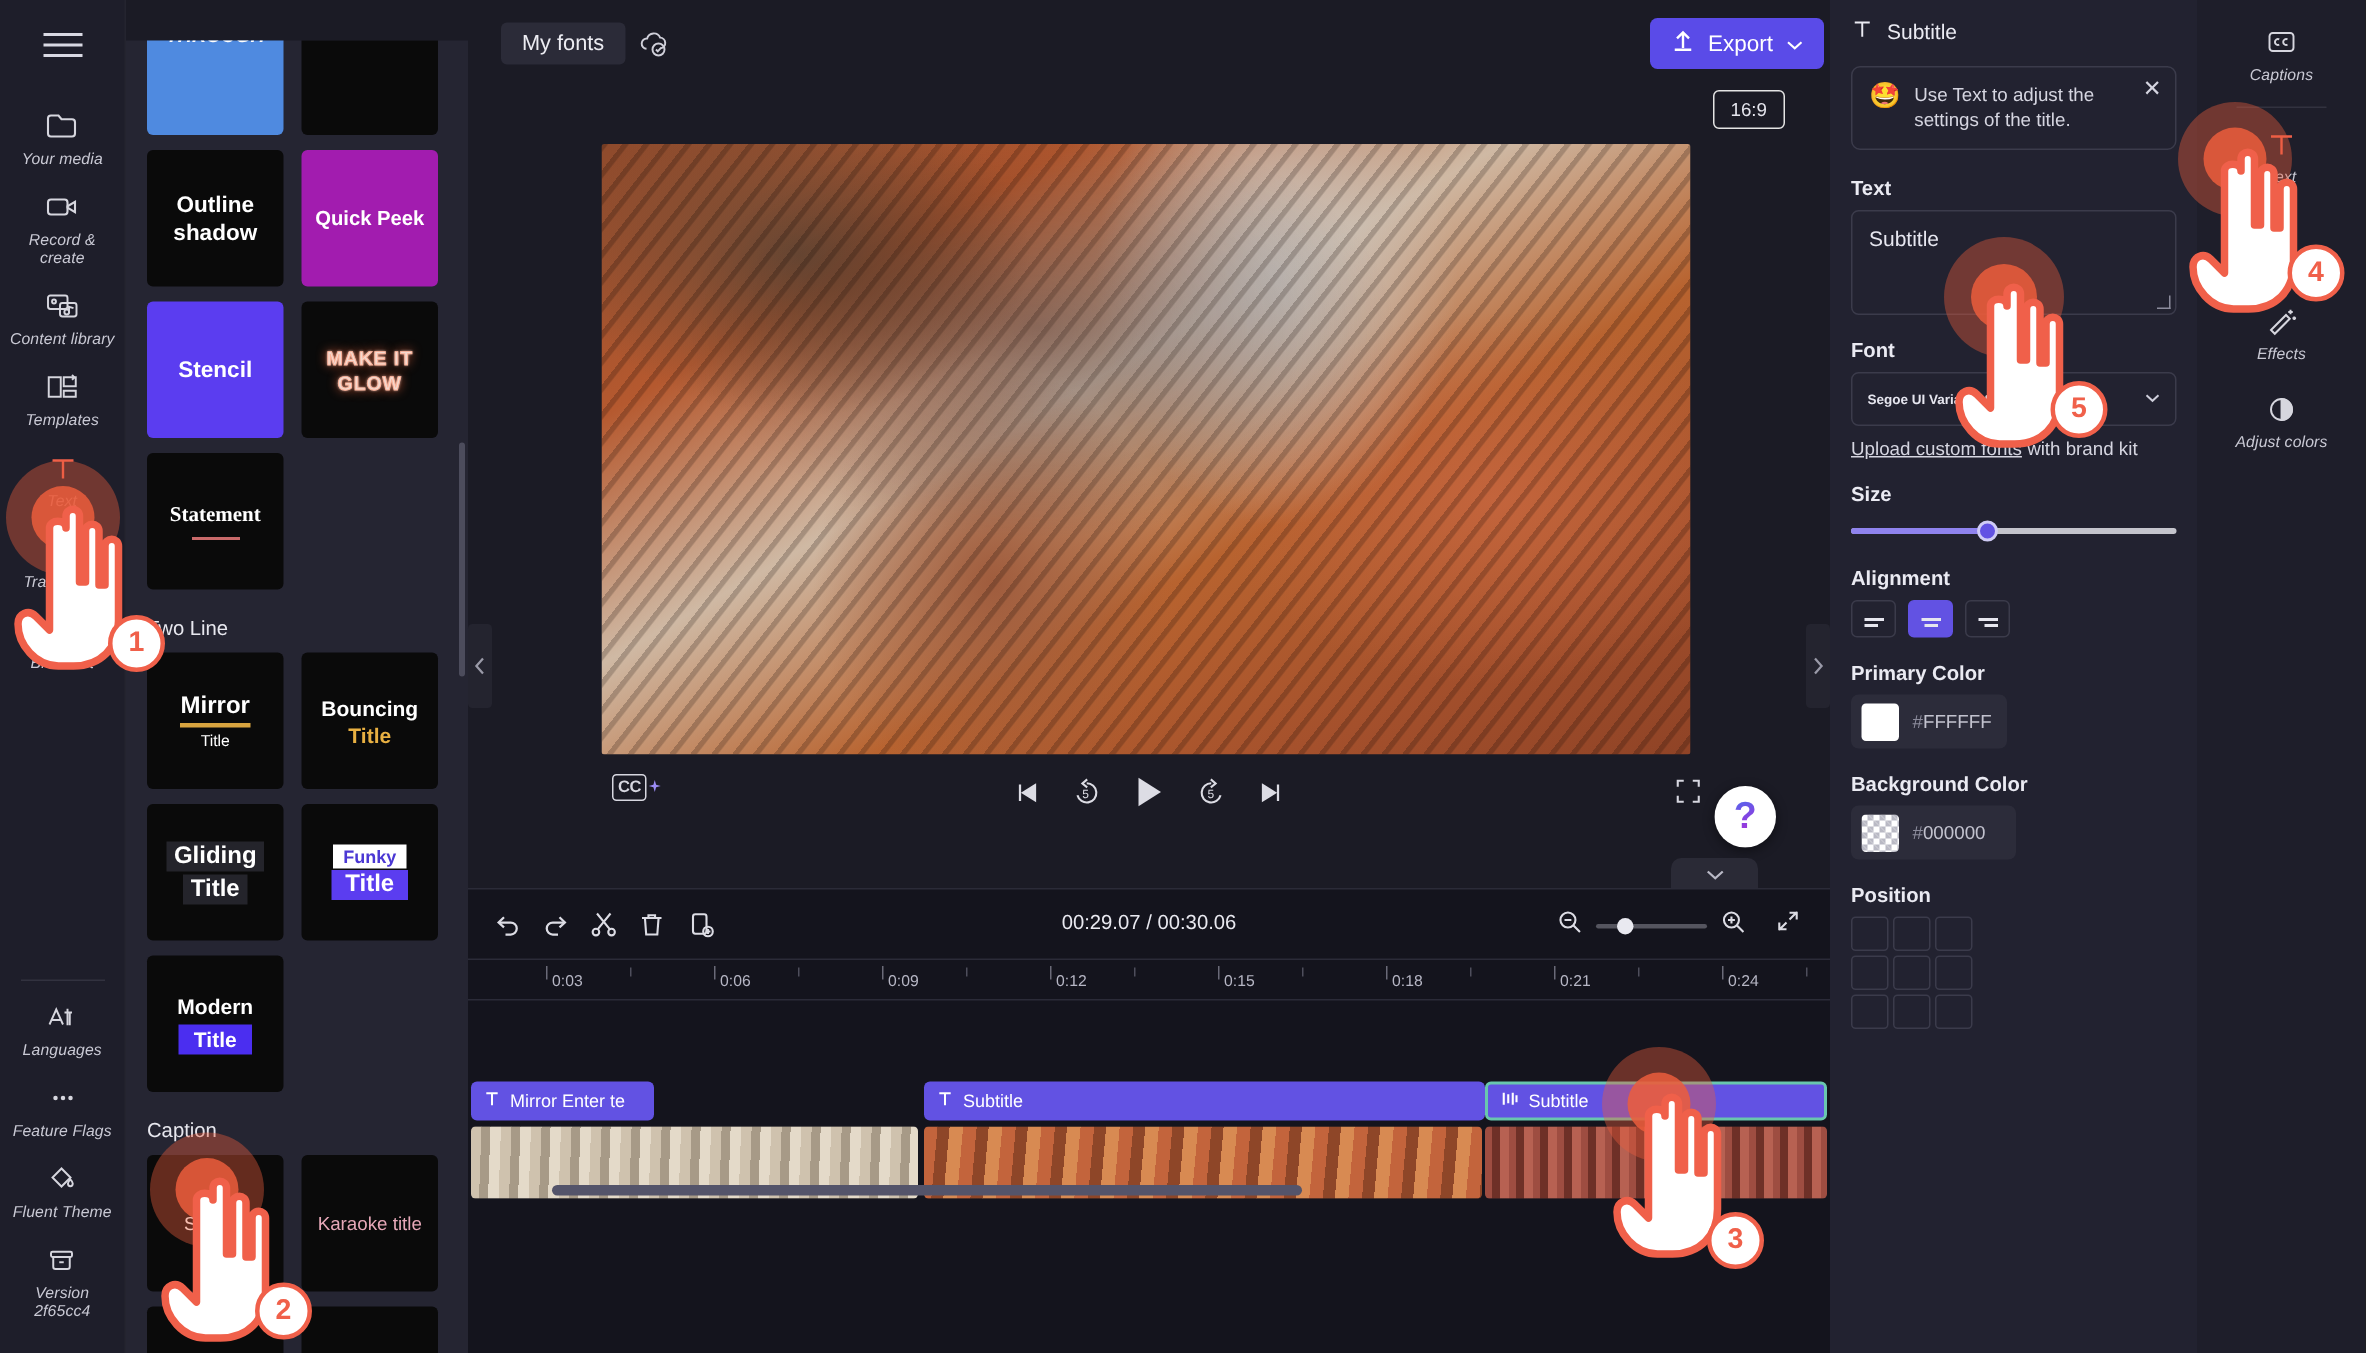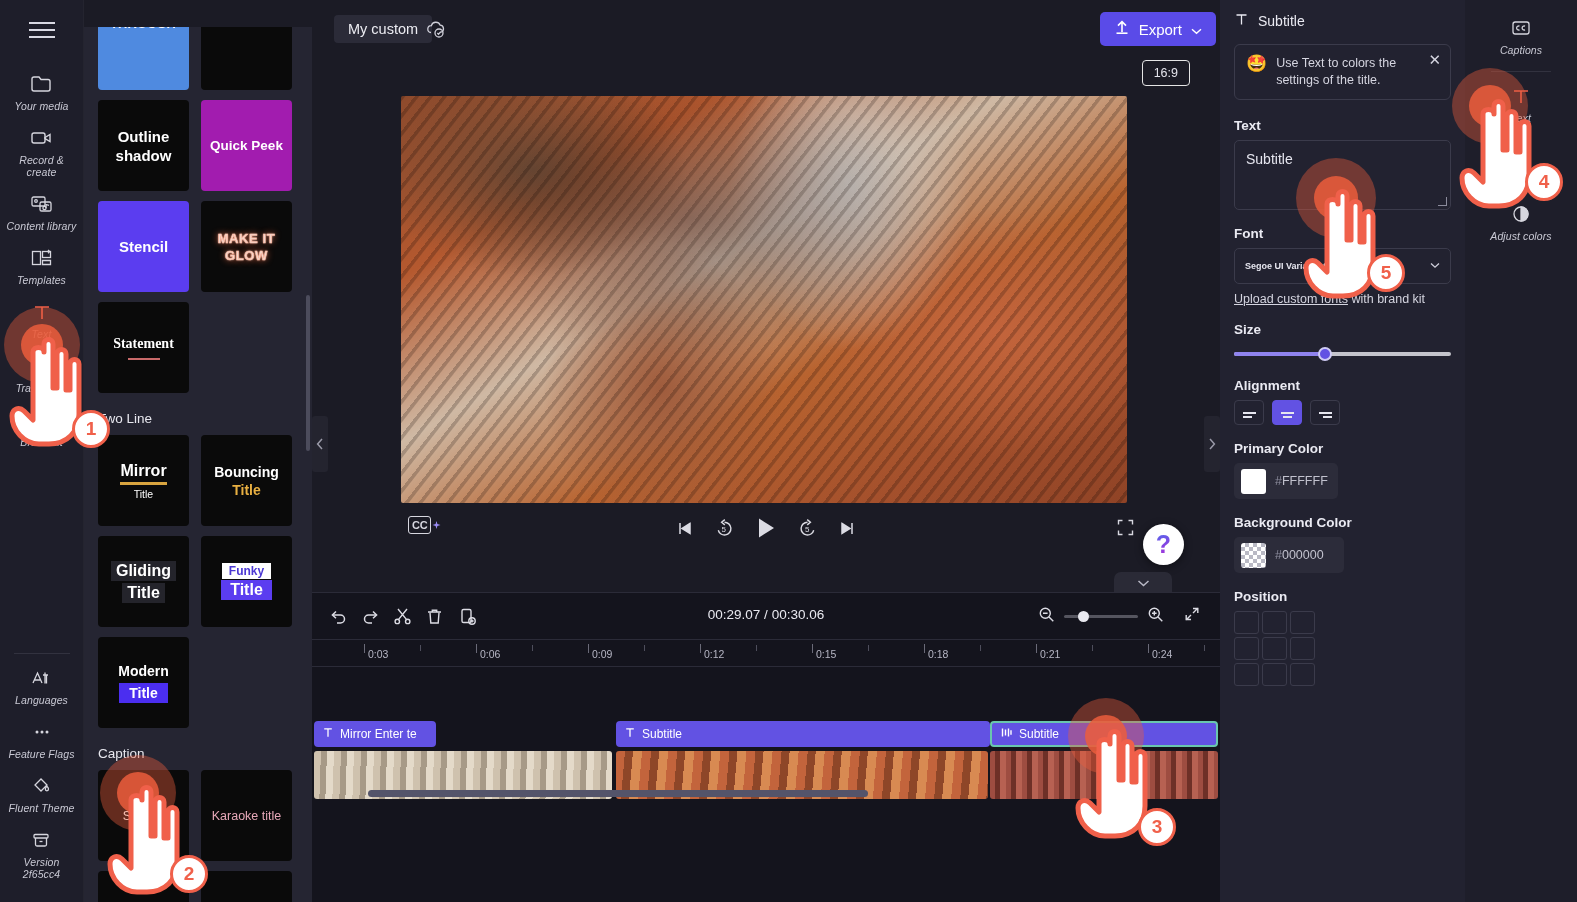--- a/index.html
+++ b/index.html
@@ -442,21 +442,21 @@
         </div>
       </div>
 
     </div>
     <div class="tpl-scrollbar"></div>
   </div>
 
   <div id="stage">
 
     <div id="title-bar">
-      <div class="proj-name">My custom</div>
+      <div class="proj-name">My fonts</div>
       <span class="cloud-ico">
         <svg width="24" height="24" viewBox="0 0 24 24" fill="none" stroke="currentColor" stroke-width="1.3">
             <path d="M7 15.5a3.4 3.4 0 0 1 .4-6.8 4.6 4.6 0 0 1 8.7-.6 3.6 3.6 0 0 1 .6 7.1"></path>
             <circle cx="15" cy="16" r="4"></circle>
             <path d="m13.3 16 1.2 1.2 2.3-2.4"></path>
           </svg>
       </span>
 
       <button class="export-btn">
         <span>
@@ -716,21 +716,21 @@
       <span>
         <svg width="15" height="15" viewBox="0 0 15 15" fill="none" stroke="#eaeaf2" stroke-width="1.3">
             <path d="M2.5 3h10M7.5 3v9.5"></path>
           </svg>
       </span>
       <span>Subtitle</span>
     </div>
 
     <div class="tip-card">
       <span class="emo">🤩</span>
-      <span class="tiptext">Use Text to colors the settings of the title.</span>
+      <span class="tiptext">Use Text to adjust the settings of the title.</span>
       <span class="tip-close">✕</span>
     </div>
 
     <div class="field-label">Text</div>
     <div class="textarea-box">
       <span>Subtitle</span>
       <i class="resize-grip"></i>
     </div>
 
     <div class="field-label">Font</div>
@@ -819,20 +819,29 @@
 
     <div class="rail-item">
       <span class="ico">
         <svg width="24" height="18" viewBox="0 0 24 18" fill="none" stroke="currentColor" stroke-width="1.3">
             <path d="M4 14 12 4l8 10z"></path>
           </svg>
       </span>
       <span class="lbl">Fade</span>
     </div>
 
+    <div class="rail-item">
+      <span class="ico">
+        <svg width="24" height="20" viewBox="0 0 24 20" fill="none" stroke="currentColor" stroke-width="1.3">
+            <path d="M5 16 15 6l2.5 2.5L7.5 18.5z"></path>
+            <path d="M18 2.5v3M16.5 4h3M20.5 7v2.4M19.3 8.2h2.4"></path>
+          </svg>
+      </span>
+      <span class="lbl">Effects</span>
+    </div>
 
     <div class="rail-item">
       <span class="ico">
         <svg width="22" height="20" viewBox="0 0 22 20" fill="none" stroke="currentColor" stroke-width="1.3">
             <circle cx="11" cy="10" r="7"></circle>
             <path d="M11 3a7 7 0 0 1 0 14z" fill="currentColor"></path>
           </svg>
       </span>
       <span class="lbl" style="white-space:pre-line;">Adjust colors</span>
     </div>

